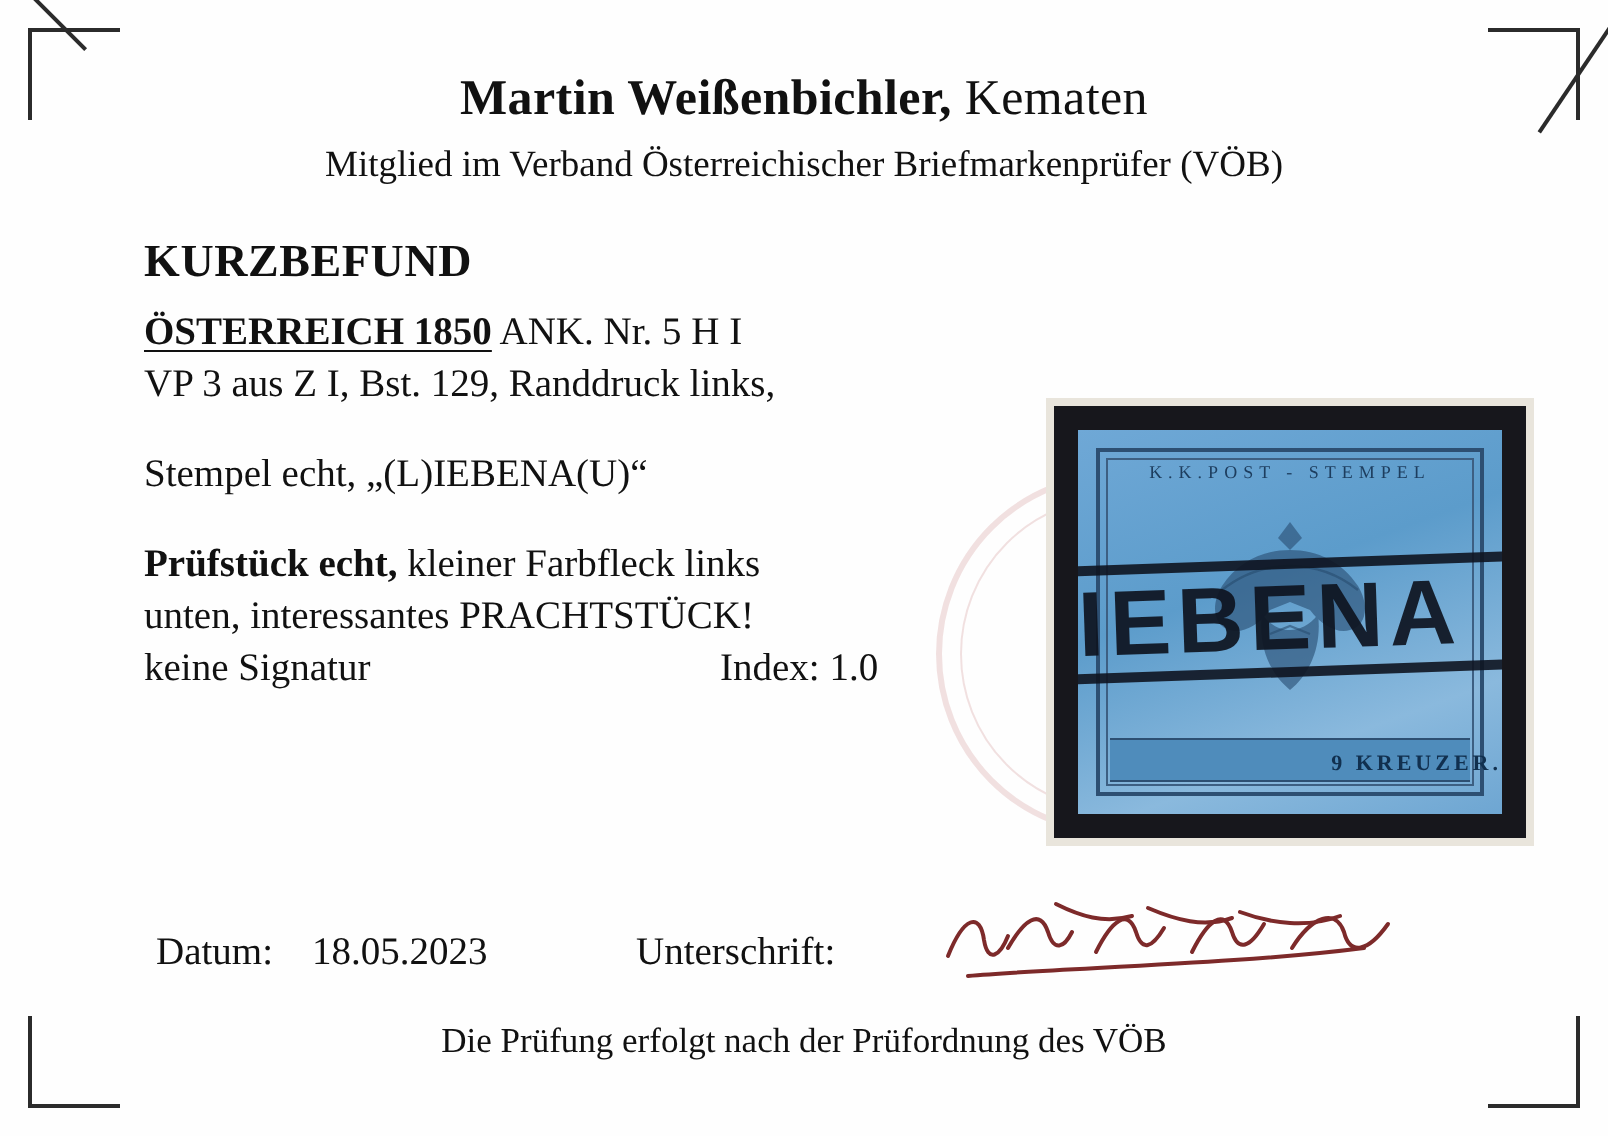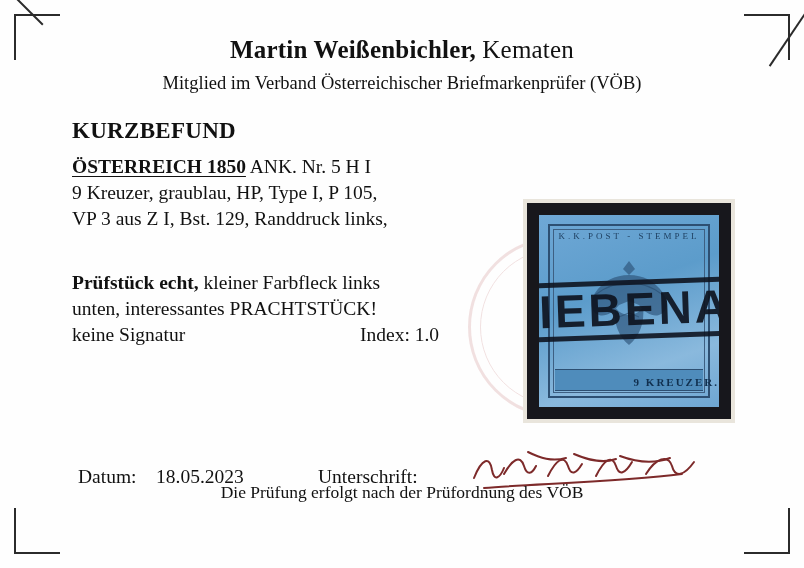--- a/index.html
+++ b/index.html
@@ -125,33 +125,33 @@
     position: absolute;
     left: 392px;
     top: -22px;
     width: 230px;
     height: 52px;
   }
 
   .footer {
     position: absolute;
     left: 0;
-    top: 480px;
+    top: 508px;
     width: 804px;
     text-align: center;
     font-size: 17.5px;
     line-height: 25px;
   }
 
   
   .stamp-wrap {
     position: absolute;
     left: 523px;
     top: 199px;
-    width: 212px;
+    width: 244px;
     height: 224px;
   }
   .stamp-paper {
     position: absolute;
     inset: 0;
     background: #e9e5dc;
   }
   .stamp-border {
     position: absolute;
     inset: 4px;
@@ -284,25 +284,25 @@
 
   <div class="watermark-seal"></div>
 
   <div class="body-block">
     <div class="kurzbefund">KURZBEFUND</div>
 
     <div class="line">
       <span class="country">ÖSTERREICH 1850</span>
       <span>ANK. Nr. 5 H I</span>
     </div>
-    <div class="line">9 Kreuzer, graublau, HP, Type I, P 105,</div>
     <div class="line">VP 3 aus Z I, Bst. 129, Randdruck links,</div>
 
     <div class="gap"></div>
 
+    <div class="line">Stempel echt, „(L)IEBENA(U)“</div>
 
     <div class="gap"></div>
 
     <div class="line">
       <span class="bold">Prüfstück echt,</span><span> kleiner Farbfleck links</span>
     </div>
     <div class="line">unten, interessantes PRACHTSTÜCK!</div>
 
     <div class="index-row">
       <span class="index-label">keine Signatur</span>

